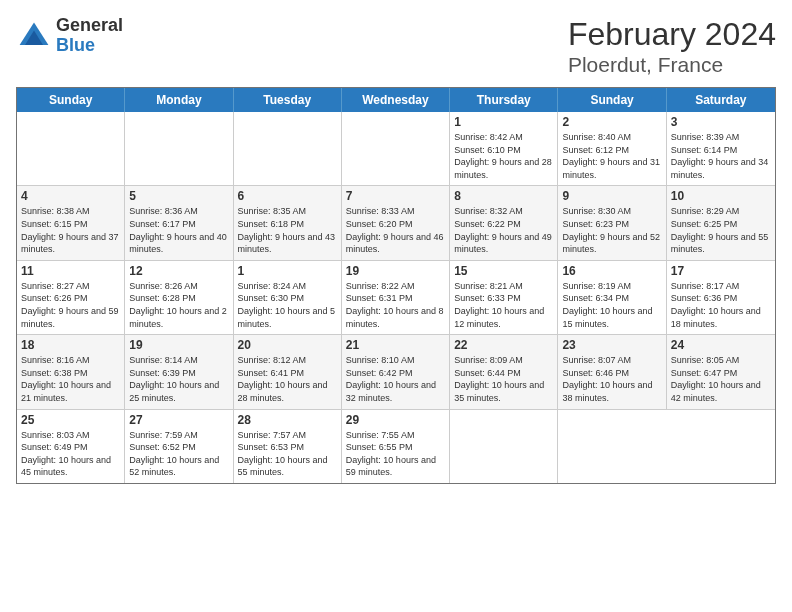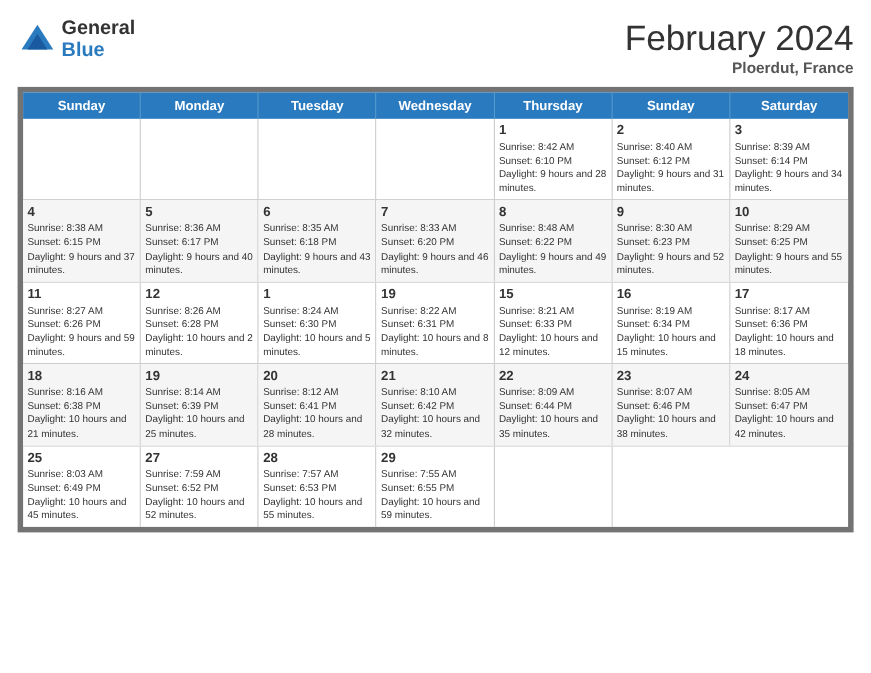--- a/index.html
+++ b/index.html
@@ -35,37 +35,36 @@
       line-height: 1.1;
     }
     .logo-general { color: #333; }
     .logo-blue { color: #2a7abf; }
     .logo-icon {
       width: 36px;
       height: 36px;
       margin-right: 4px;
     }
     .title-block {
-      text-align: right;
     }
     .title-block h1 {
       font-size: 32px;
       font-weight: normal;
       color: #333;
     }
     .title-block h2 {
-      font-size: 14px;
-      font-weight: bold;
+      font-size: 21px;
+      font-weight: normal;
       color: #555;
     }
     .calendar {
       flex: 1;
       display: flex;
       flex-direction: column;
-      border: 5px solid #737373;
+      border: 1px solid #737373;
     }
     .cal-header {
       display: grid;
       grid-template-columns: repeat(7, 1fr);
       background: #2a7abf;
     }
     .cal-header-cell {
       color: #fff;
       font-size: 12px;
       font-weight: bold;
@@ -184,21 +183,21 @@
 Daylight: 9 hours and 43 minutes.</div>
           </div>
           <div class="cal-cell alt-bg">
             <span class="day-num">7</span>
             <div class="cell-info">Sunrise: 8:33 AM
 Sunset: 6:20 PM
 Daylight: 9 hours and 46 minutes.</div>
           </div>
           <div class="cal-cell alt-bg">
             <span class="day-num">8</span>
-            <div class="cell-info">Sunrise: 8:48 AM
+            <div class="cell-info">Sunrise: 8:32 AM
 Sunset: 6:22 PM
 Daylight: 9 hours and 49 minutes.</div>
           </div>
           <div class="cal-cell alt-bg">
             <span class="day-num">9</span>
             <div class="cell-info">Sunrise: 8:30 AM
 Sunset: 6:23 PM
 Daylight: 9 hours and 52 minutes.</div>
           </div>
           <div class="cal-cell alt-bg">

